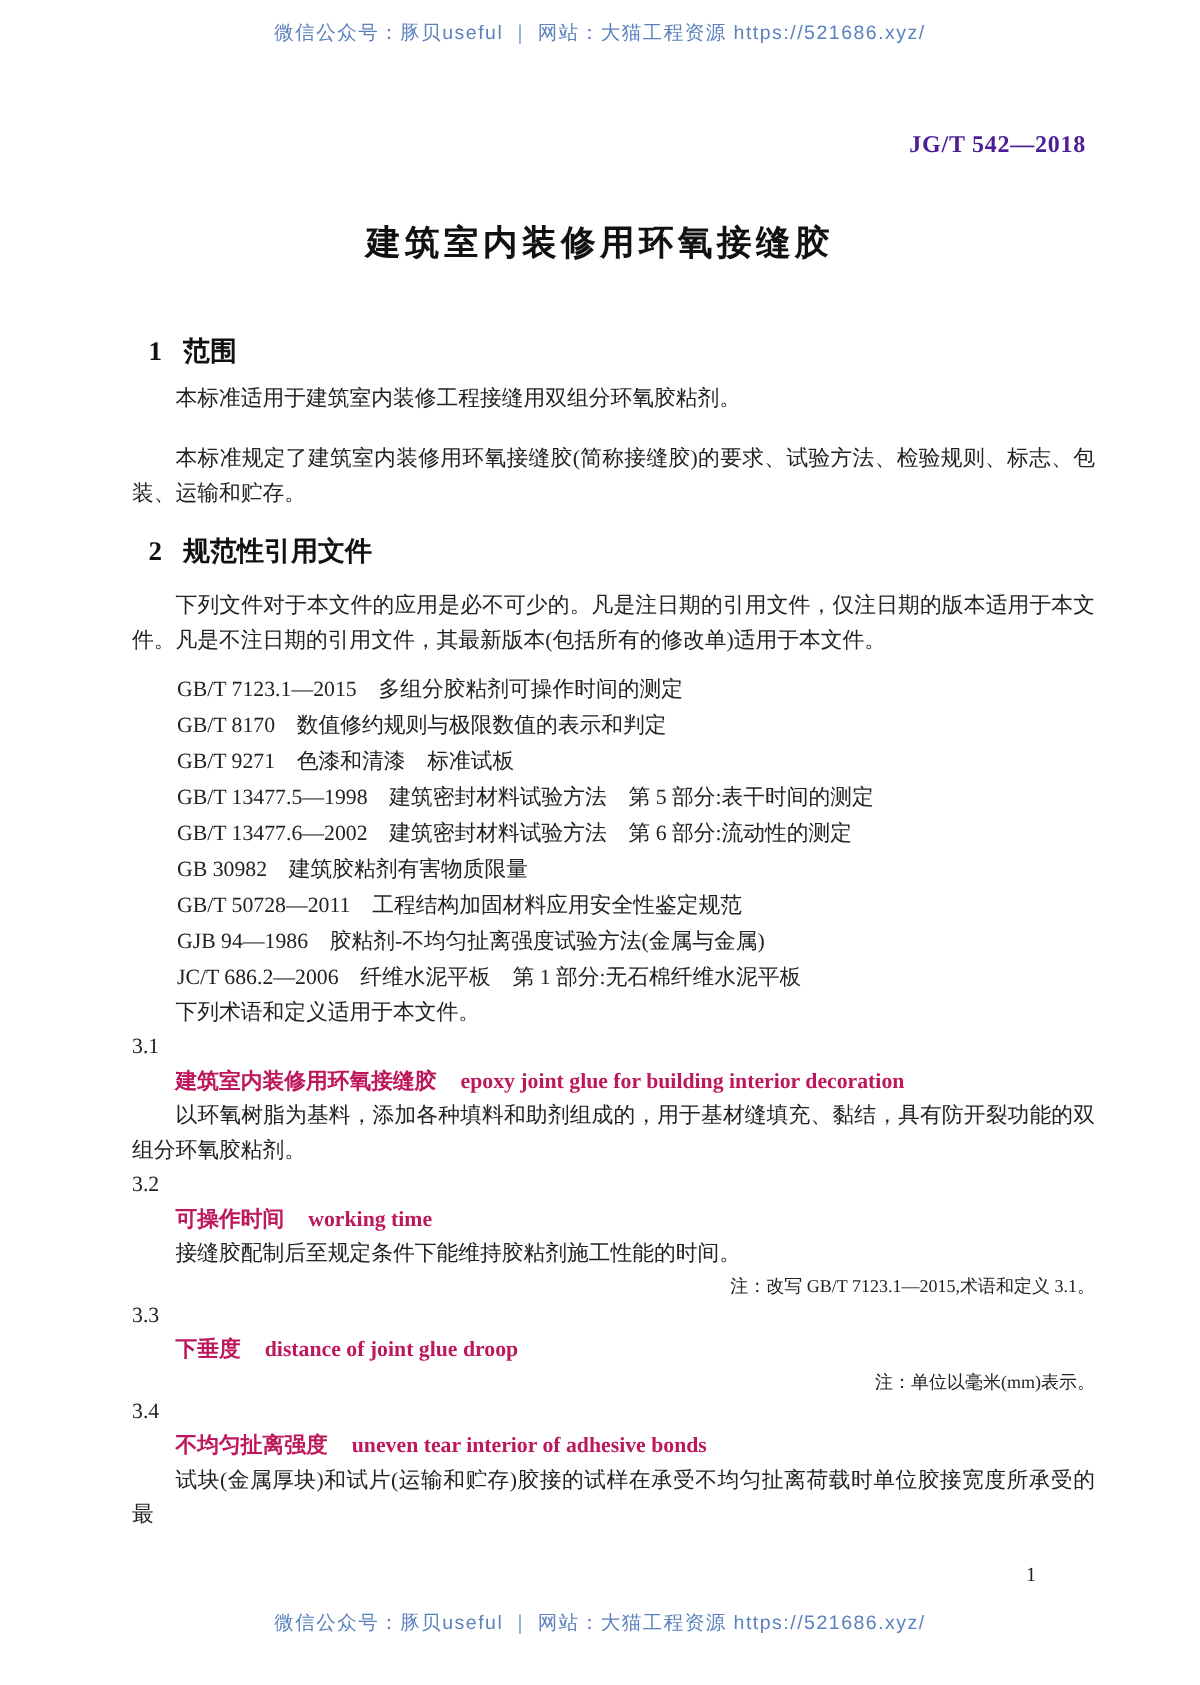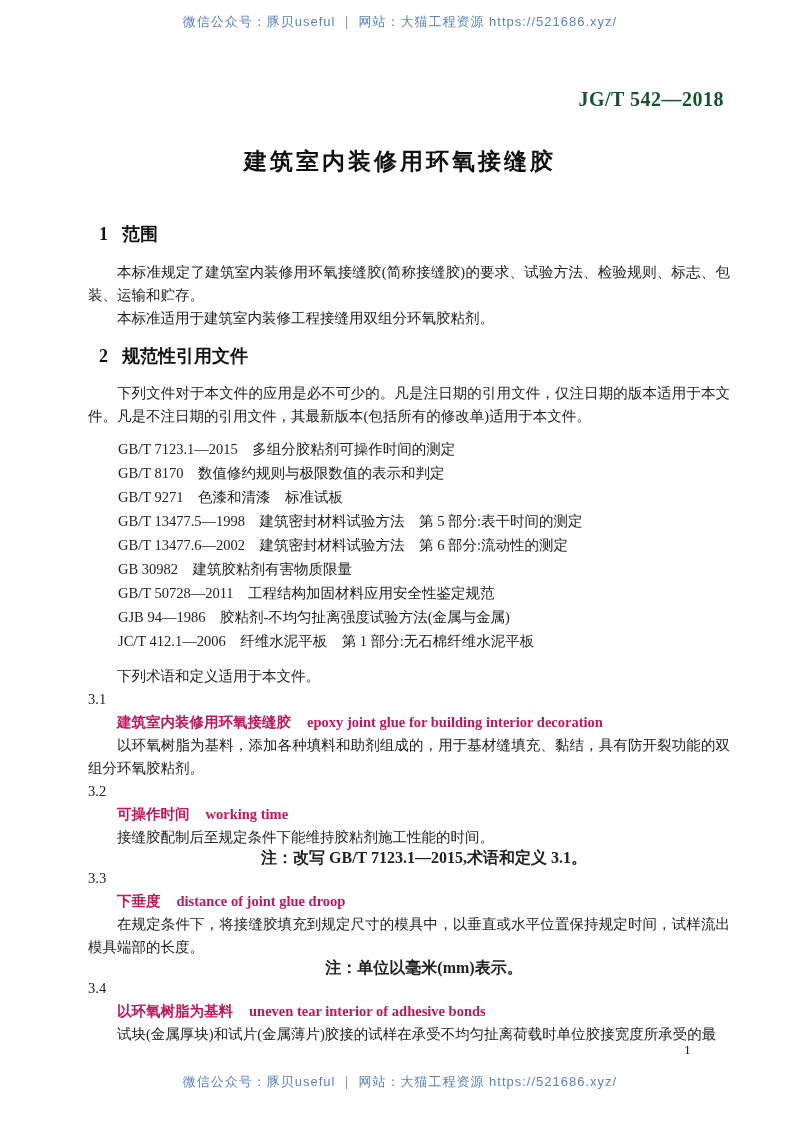--- a/index.html
+++ b/index.html
@@ -21,24 +21,24 @@
     font-size: 13px;
     letter-spacing: 1px;
     color: #5b82be;
   }
   .banner.top { top: 13px; }
   .banner.bottom { top: 1073px; }
   .doc-code {
     position: absolute;
     top: 88px;
     right: 76px;
-    font-size: 20px;
+    font-size: 16px;
     font-weight: 700;
     letter-spacing: 0.5px;
-    color: #14532d;
+    color: #4c1d95;
   }
   .doc-title {
     position: absolute;
     top: 146px;
     left: 0;
     width: 100%;
     text-align: center;
     font-size: 23px;
     font-weight: 700;
     letter-spacing: 3px;
@@ -62,21 +62,21 @@
     margin: 11px;
     color: #111111;
     text-align: left;
   }
   .sec-heading .sec-num { margin-right: 14px; }
   #sec1-heading { margin-top: 8px; }
   #sec1-p1 { margin-top: 17px; }
   #sec2-heading { margin-top: 16px; }
   #sec2-intro { margin-top: 16px; }
   #sec3-heading { margin-top: 0px; }
-  #sec3-intro { margin-top: 12px; }
+  #sec3-intro { }
   .body-p {
     margin: 0;
     text-indent: 2em;
   }
   .ref-list { margin-top: 9px; }
   .ref-line {
     padding-left: 30px;
     line-height: 24px;
     white-space: nowrap;
   }
@@ -89,24 +89,23 @@
     padding-left: 29px;
     font-weight: 700;
     color: #be185d;
     text-align: left;
     white-space: nowrap;
   }
   .term-line .term-en { margin-left: 16px; }
   .note-line {
     margin: 0;
     padding-left: 30px;
-    font-size: 16px;
+    font-size: 12px;
     line-height: 18px;
-    text-align: center;
-    font-weight: bold;
+    text-align: right;
   }
   .page-number {
     position: absolute;
     top: 1042px;
     left: 684px;
     font-size: 13.5px;
     color: #222222;
   }
 </style>
 </head>
@@ -116,64 +115,63 @@
 
   <div class="banner top">微信公众号：豚贝useful ｜ 网站：大猫工程资源 https://521686.xyz/</div>
 
   <div class="doc-code">JG/T 542—2018</div>
 
   <div class="doc-title">建筑室内装修用环氧接缝胶</div>
 
   <div class="main">
 
     <p class="sec-heading" id="sec1-heading"><span class="sec-num">1</span><span>范围</span></p>
+    <p class="body-p">本标准适用于建筑室内装修工程接缝用双组分环氧胶粘剂。</p>
     <p class="body-p" id="sec1-p1">本标准规定了建筑室内装修用环氧接缝胶(简称接缝胶)的要求、试验方法、检验规则、标志、包装、运输和贮存。</p>
-    <p class="body-p">本标准适用于建筑室内装修工程接缝用双组分环氧胶粘剂。</p>
 
     <p class="sec-heading" id="sec2-heading"><span class="sec-num">2</span><span>规范性引用文件</span></p>
     <p class="body-p" id="sec2-intro">下列文件对于本文件的应用是必不可少的。凡是注日期的引用文件，仅注日期的版本适用于本文件。凡是不注日期的引用文件，其最新版本(包括所有的修改单)适用于本文件。</p>
 
     <div class="ref-list">
       <div class="ref-line">GB/T 7123.1—2015　多组分胶粘剂可操作时间的测定</div>
       <div class="ref-line">GB/T 8170　数值修约规则与极限数值的表示和判定</div>
       <div class="ref-line">GB/T 9271　色漆和清漆　标准试板</div>
       <div class="ref-line">GB/T 13477.5—1998　建筑密封材料试验方法　第 5 部分:表干时间的测定</div>
       <div class="ref-line">GB/T 13477.6—2002　建筑密封材料试验方法　第 6 部分:流动性的测定</div>
       <div class="ref-line">GB 30982　建筑胶粘剂有害物质限量</div>
       <div class="ref-line">GB/T 50728—2011　工程结构加固材料应用安全性鉴定规范</div>
       <div class="ref-line">GJB 94—1986　胶粘剂-不均匀扯离强度试验方法(金属与金属)</div>
-      <div class="ref-line">JC/T 412.1—2006　纤维水泥平板　第 1 部分:无石棉纤维水泥平板</div>
+      <div class="ref-line">JC/T 686.2—2006　纤维水泥平板　第 1 部分:无石棉纤维水泥平板</div>
     </div>
 
     <p class="body-p" id="sec3-intro">下列术语和定义适用于本文件。</p>
 
     <div>
       <p class="term-num">3.1</p>
       <p class="term-line"><span class="term-zh">建筑室内装修用环氧接缝胶</span><span class="term-en">epoxy joint glue for building interior decoration</span></p>
       <p class="body-p">以环氧树脂为基料，添加各种填料和助剂组成的，用于基材缝填充、黏结，具有防开裂功能的双组分环氧胶粘剂。</p>
     </div>
 
     <div>
       <p class="term-num">3.2</p>
       <p class="term-line"><span class="term-zh">可操作时间</span><span class="term-en">working time</span></p>
       <p class="body-p">接缝胶配制后至规定条件下能维持胶粘剂施工性能的时间。</p>
       <p class="note-line">注：改写 GB/T 7123.1—2015,术语和定义 3.1。</p>
     </div>
 
     <div>
       <p class="term-num">3.3</p>
       <p class="term-line"><span class="term-zh">下垂度</span><span class="term-en">distance of joint glue droop</span></p>
-      <p class="body-p">在规定条件下，将接缝胶填充到规定尺寸的模具中，以垂直或水平位置保持规定时间，试样流出模具端部的长度。</p>
       <p class="note-line">注：单位以毫米(mm)表示。</p>
     </div>
 
     <div>
       <p class="term-num">3.4</p>
-      <p class="term-line"><span class="term-zh">以环氧树脂为基料</span><span class="term-en">uneven tear interior of adhesive bonds</span></p>
-      <p class="body-p">试块(金属厚块)和试片(金属薄片)胶接的试样在承受不均匀扯离荷载时单位胶接宽度所承受的最</p>
+      <p class="term-line"><span class="term-zh">不均匀扯离强度</span><span class="term-en">uneven tear interior of adhesive bonds</span></p>
+      <p class="body-p">试块(金属厚块)和试片(运输和贮存)胶接的试样在承受不均匀扯离荷载时单位胶接宽度所承受的最</p>
     </div>
 
   </div>
 
   <div class="page-number">1</div>
 
   <div class="banner bottom">微信公众号：豚贝useful ｜ 网站：大猫工程资源 https://521686.xyz/</div>
 
 </div>
 

